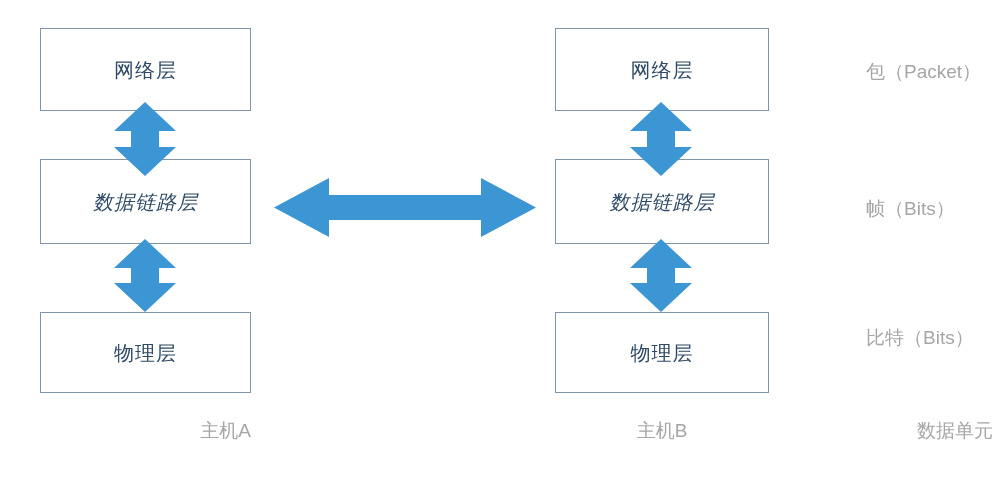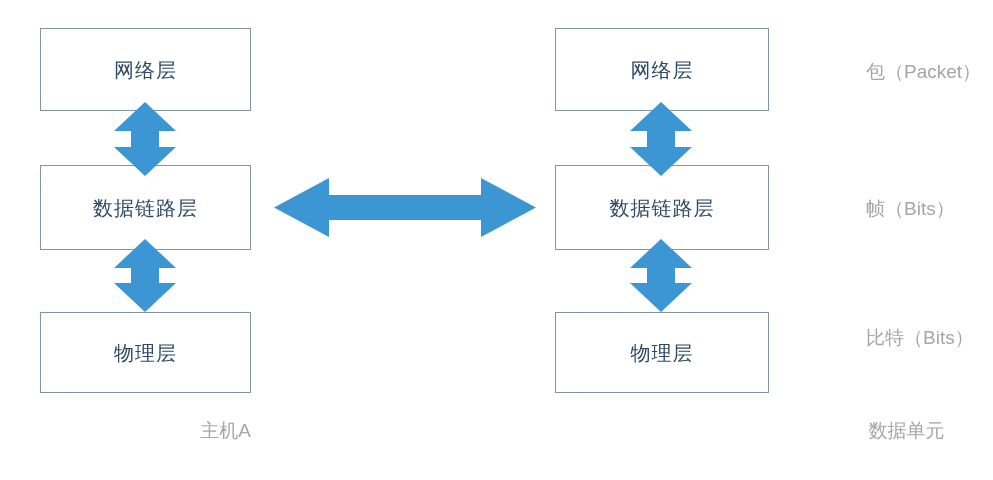--- a/index.html
+++ b/index.html
@@ -36,21 +36,21 @@
     letter-spacing: 1px;
     white-space: nowrap;
   }
 
   
   .col-a { left: 40px; width: 211px; }
   
   .col-b { left: 555px; width: 214px; }
 
   .row-net  { top: 28px;  height: 83px; }
-  .row-link { top: 165px; height: 85px; }
+  .row-link { top: 159px; height: 85px; font-style: italic; }
   .row-phy  { top: 312px; height: 81px; }
 
   
   .arrow {
     position: absolute;
     pointer-events: none;
   }
   .arrow-v-1a { left: 114px; top: 102px; width: 62px;  height: 74px; }
   .arrow-v-2a { left: 114px; top: 239px; width: 62px;  height: 73px; }
   .arrow-v-1b { left: 630px; top: 102px; width: 62px;  height: 74px; }
@@ -77,21 +77,21 @@
     position: absolute;
     top: 421px;
     font-size: 19px;
     line-height: 1;
     color: #a6a6a6;
     white-space: nowrap;
     text-align: center;
   }
   .caption-host-a { left: 40px;  width: 211px; text-align: right; }
   .caption-host-b { left: 555px; width: 214px; }
-  .caption-unit   { left: 820px; width: 173px; text-align: center; }
+  .caption-unit   { left: 820px; width: 173px; text-align: right; }
 </style>
 </head>
 <body>
 
 <div id="canvas">
 
   <div class="layer-box col-a row-net">
     <span class="layer-label">网络层</span>
   </div>
 
@@ -146,16 +146,17 @@
   </div>
 
   <div class="unit-label unit-packet">包（Packet）</div>
 
   <div class="unit-label unit-frame">帧（Bits）</div>
 
   <div class="unit-label unit-bits">比特（Bits）</div>
 
   <div class="caption caption-host-a">主机A</div>
 
+  <div class="caption caption-host-b">主机B</div>
 
   <div class="caption caption-unit">数据单元</div>
 
 </div>
 
 </body></html>

